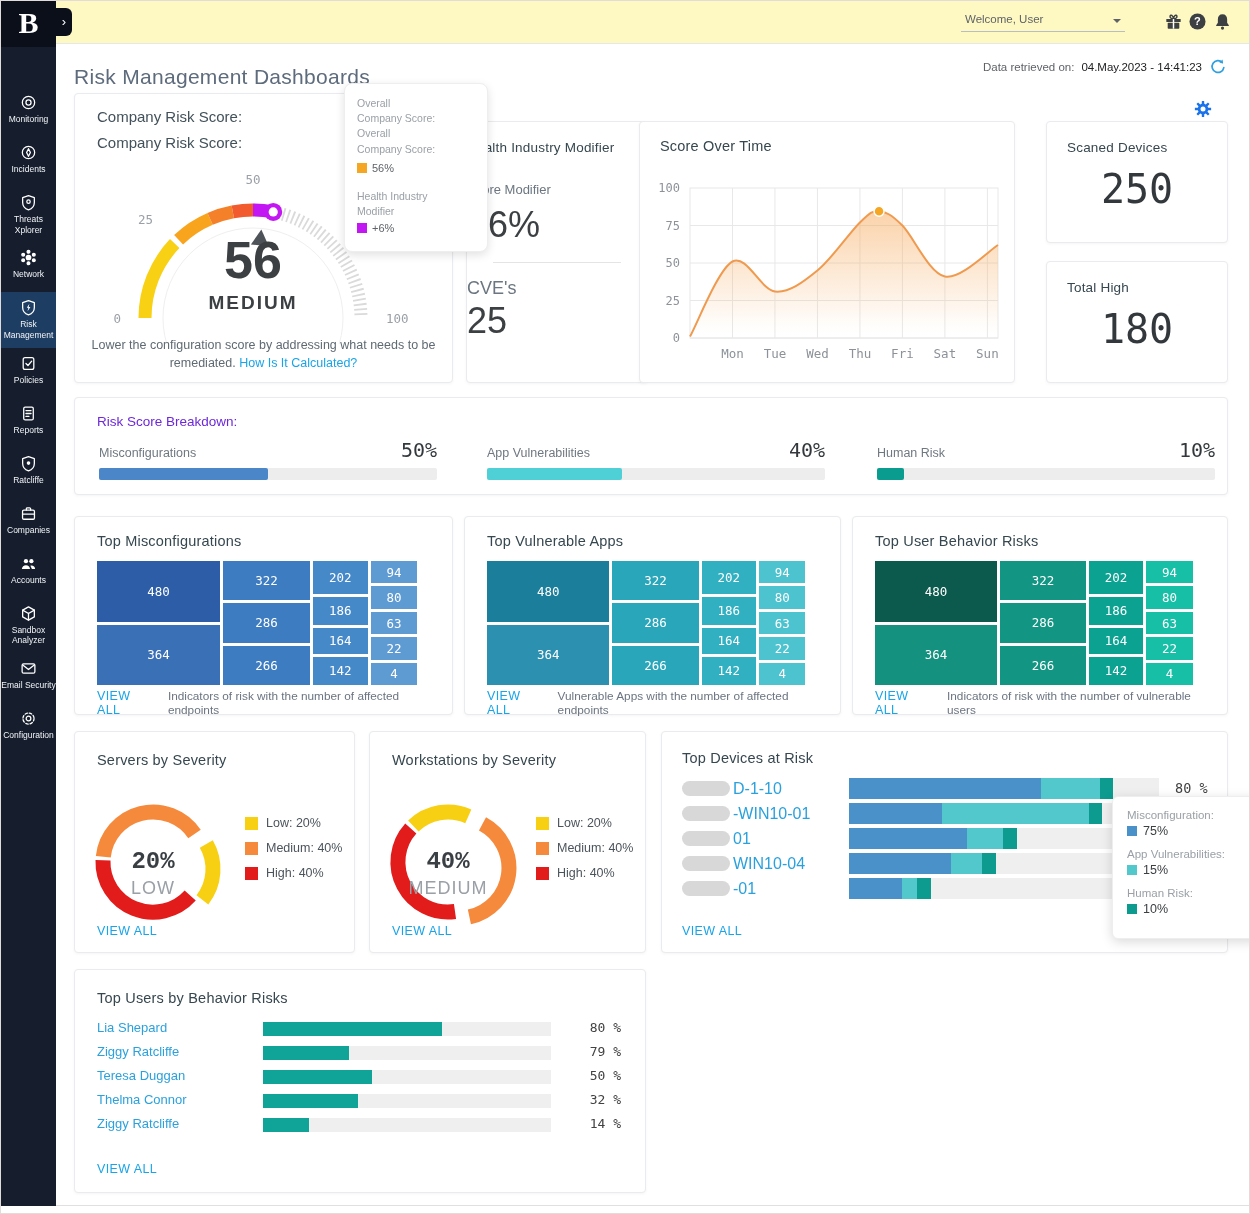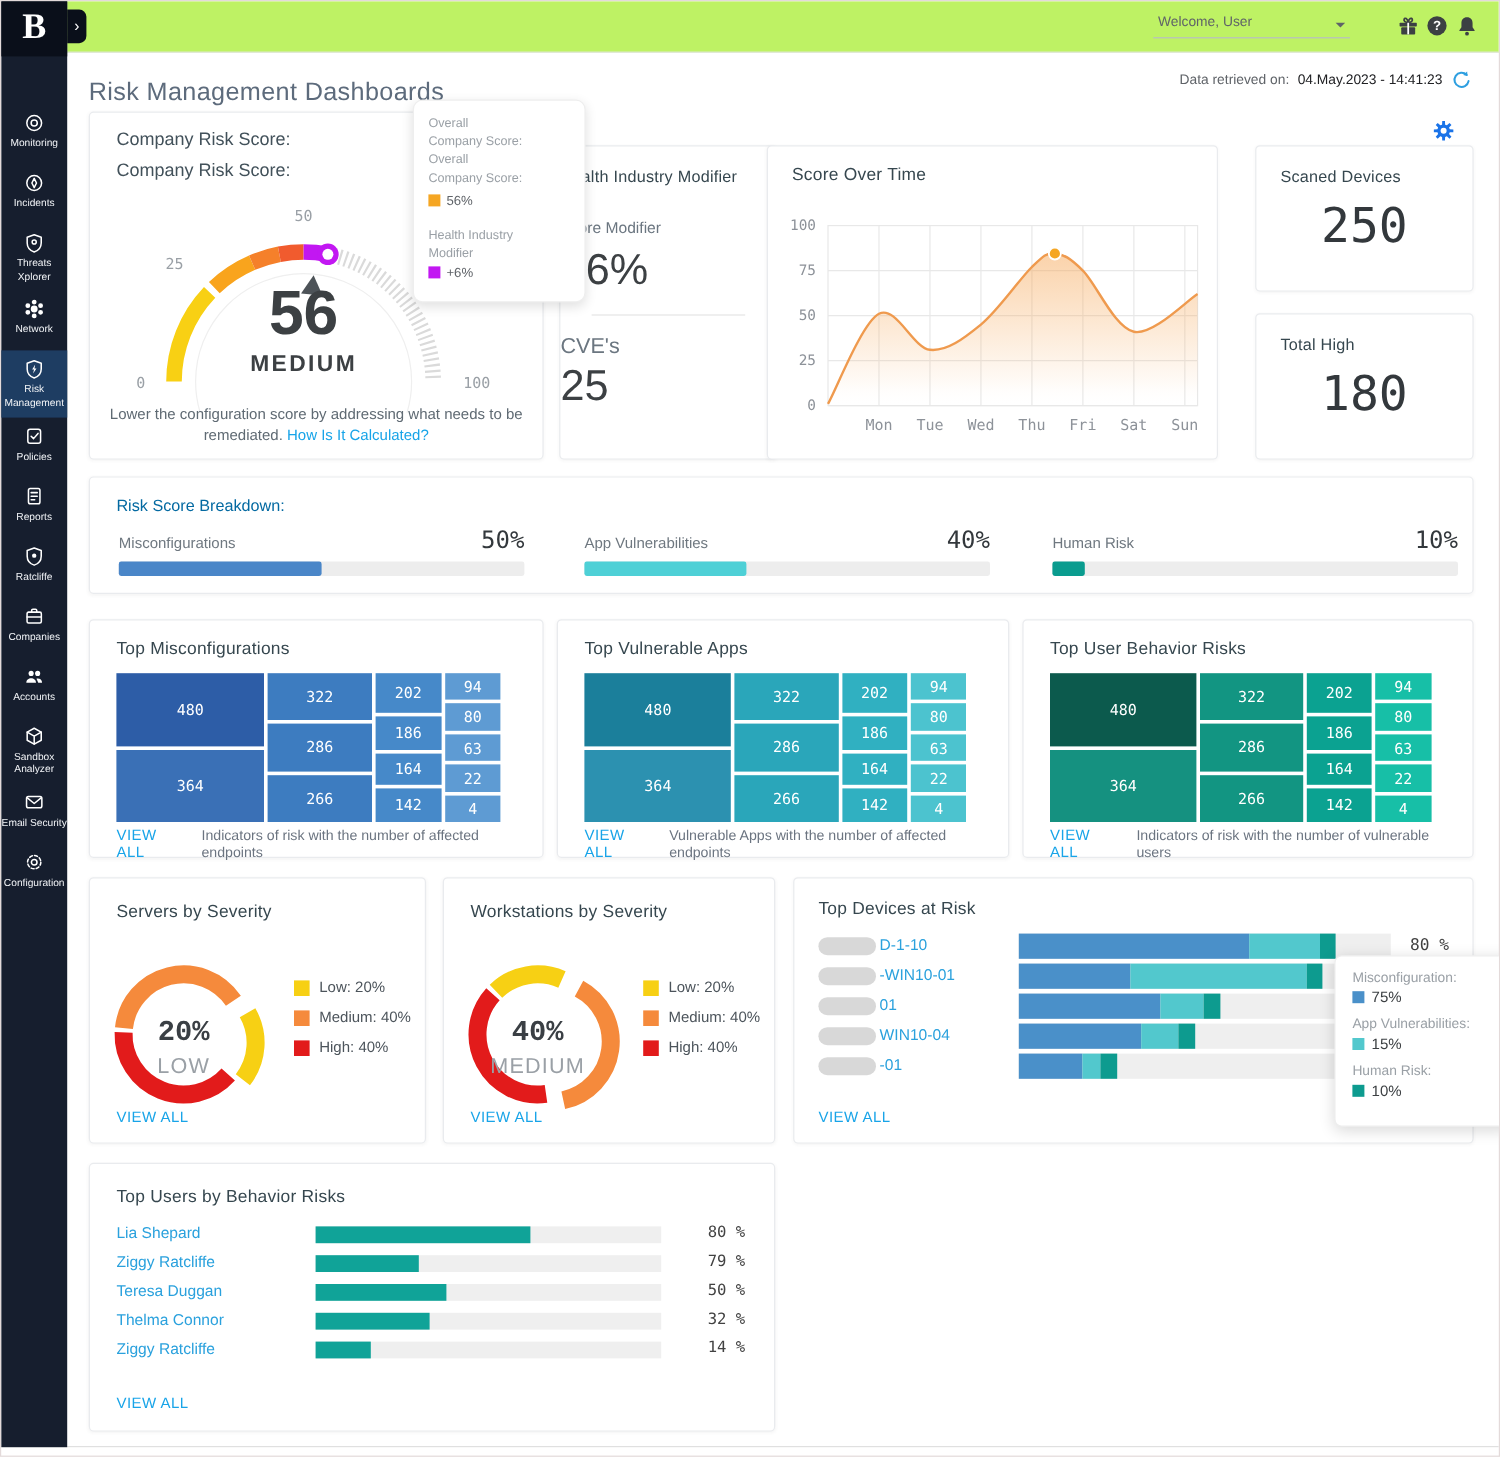--- a/index.html
+++ b/index.html
@@ -15,21 +15,21 @@
   .logo{position:absolute;left:0;top:0;width:55px;height:46px;background:#0a0f1a;color:#fff;
         font-family:"Liberation Serif",serif;font-weight:700;font-size:30px;text-align:center;line-height:44px;}
   .collapse-tab{position:absolute;left:55px;top:7px;width:16px;height:28px;background:#0a0f1a;
         border-radius:0 6px 6px 0;color:#fff;font-size:13px;line-height:27px;text-align:center;z-index:6;}
   .side-nav{position:absolute;left:0;top:86px;width:55px;display:flex;flex-direction:column;}
   .side-item{width:55px;min-height:36px;padding:7px 0;text-align:center;color:#fff;cursor:pointer;}
   .side-item.sel{background:#1e3d62;}
   .s-icon{display:block;height:18px;}
   .s-label{display:block;font-size:8.5px;line-height:1.25;margin-top:2px;color:#f2f4f7;}
   
-  .topbar{position:absolute;left:55px;top:0;right:0;height:42px;background:#bef264;border-bottom:1px solid #e5e7ea;}
+  .topbar{position:absolute;left:55px;top:0;right:0;height:42px;background:#fef9c3;border-bottom:1px solid #e5e7ea;}
   .welcome{position:absolute;left:905px;top:8px;width:158px;border-bottom:1px solid #b9bec4;
         font-size:11.5px;color:#5f6368;padding:4px 2px 6px 4px;cursor:pointer;}
   .caret{position:absolute;right:4px;top:10px;width:0;height:0;border-left:4px solid transparent;
         border-right:4px solid transparent;border-top:4px solid #5f6368;}
   .tb-icon{position:absolute;top:11px;width:20px;height:20px;cursor:pointer;}
   
   .page-title{position:absolute;left:73px;top:50px;font-size:21px;font-weight:400;color:#5d6b7c;letter-spacing:.3px;}
   .retrieved{position:absolute;top:57px;right:22px;display:flex;align-items:center;gap:7px;font-size:11.5px;}
   .retrieved .lab{color:#5f6368;}
   .retrieved .val{color:#202124;}
@@ -73,21 +73,21 @@
   
   .donut-center{position:absolute;text-align:center;width:100px;}
   .donut-pct{font-size:24px;font-weight:600;color:#3a3f44;font-family:Liberation Mono, monospace;}
   .donut-sev{font-size:18px;color:#9aa0a6;letter-spacing:1px;margin-top:3px;}
   .legend{position:absolute;display:flex;flex-direction:column;gap:11px;}
   .leg-row{display:flex;align-items:center;gap:8px;font-size:12.5px;color:#4c545b;}
   .leg-sw{width:13px;height:13px;flex:0 0 13px;}
   
   .dev-row{position:absolute;left:0;right:0;height:25px;}
   .dev-pill{position:absolute;left:20px;top:3px;width:48px;height:15px;border-radius:8px;background:#d8d8d8;}
-  .dev-name{position:absolute;left:71px;top:2px;font-size:13px;color:#2aa1dd;cursor:pointer;}
+  .dev-name{position:absolute;left:71px;top:2px;font-size:16px;color:#2aa1dd;cursor:pointer;}
   .dev-track{position:absolute;left:187px;top:0;width:310px;height:21px;background:#efefef;display:flex;}
   .dev-seg{height:21px;}
   .dev-total{position:absolute;left:513px;top:2px;font-size:13.5px;color:#424242;}
   .dev-tip{position:absolute;left:450px;top:64px;width:118px;background:#fff;border:1px solid #eee;border-radius:6px;
         box-shadow:0 3px 12px rgba(0,0,0,.15);padding:12px 14px;z-index:7;}
   .dt-lab{font-size:11.5px;color:#9aa0a6;margin-bottom:3px;}
   .dt-val{font-size:12.5px;color:#3c4043;margin-bottom:10px;display:flex;align-items:center;gap:6px;}
   .dt-sw{width:10px;height:10px;display:inline-block;}
   
   .usr-row{position:absolute;left:0;right:0;height:24px;}
@@ -340,21 +340,21 @@
   <div class="card-title abs" style="left:20px;top:18px;font-size:13.5px">Scaned Devices</div>
   <div class="stat-val mono">250</div>
 </section>
 
 <section class="card" style="left:1045px;top:260px;width:180px;height:120px">
   <div class="card-title abs" style="left:20px;top:18px;font-size:13.5px">Total High</div>
   <div class="stat-val mono">180</div>
 </section>
 
 <section class="card" style="left:73px;top:396px;width:1152px;height:96px">
-  <div class="abs" style="left:22px;top:16px;font-size:13.5px;color:#0369a1">Risk Score Breakdown:</div>
+  <div class="abs" style="left:22px;top:16px;font-size:13.5px;color:#6d28d9">Risk Score Breakdown:</div>
   <div class="bd-group" style="left:24px;width:338px">
     <span class="bd-label">Misconfigurations</span>
     <span class="bd-pct mono">50%</span>
     <div class="bd-track">
         <div class="bd-fill" style="width: 50%; background: rgb(74, 134, 200);"></div>
       </div>
   </div>
   <div class="bd-group" style="left:412px;width:338px">
     <span class="bd-label">App Vulnerabilities</span>
     <span class="bd-pct mono">40%</span>

